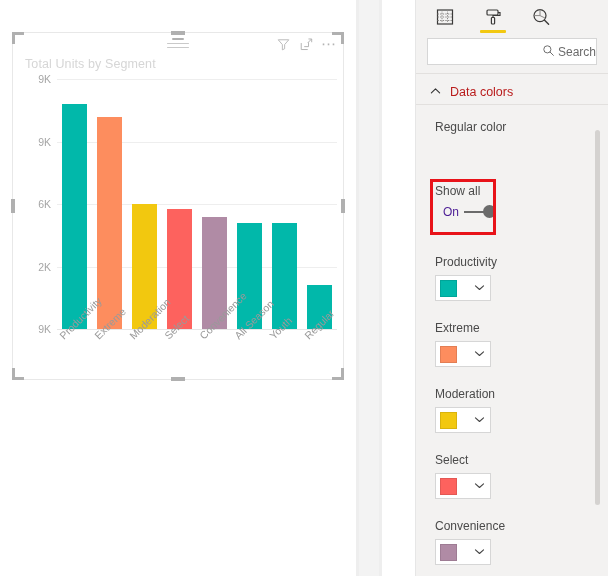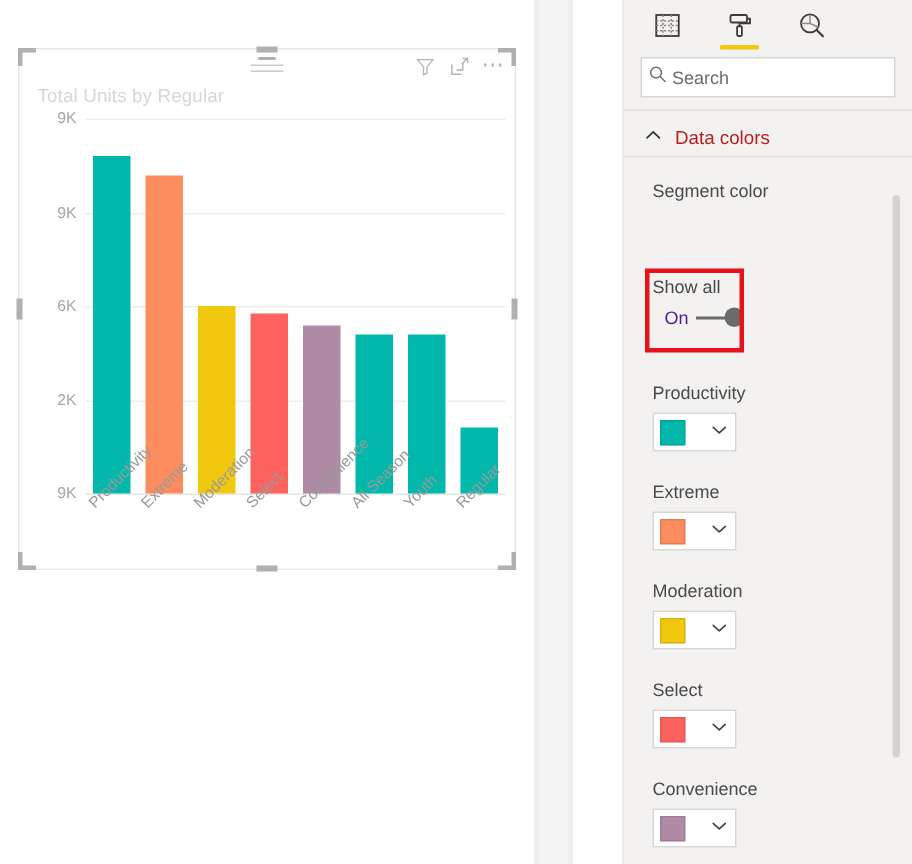--- a/index.html
+++ b/index.html
@@ -261,20 +261,21 @@
     left: 11px; top: 38px;
     width: 170px;
     height: 27px;
     background: #ffffff;
     border: 1px solid #d6d6d6;
     box-sizing: border-box;
     display: flex;
     align-items: center;
     gap: 3px;
     padding-left: 4px;
+    justify-content: flex-end;
   }
   .search-text {
     font-size: 12px;
     color: #6b6b6b;
   }
 
   .pane-divider {
     position: absolute;
     left: 0; right: 0;
     height: 1px;
@@ -433,21 +434,21 @@
               <path d="M5.2 10.6h5.3V5.2" fill="none" stroke="#b3b3b3" stroke-width="1.2"></path>
               <path d="M9.6 5.9l4.6-4.6M10.4 1.2h4v4" fill="none" stroke="#b3b3b3" stroke-width="1.2"></path>
             </svg>
           </div>
           <div class="act">
             <span class="dots-icon">⋯</span>
           </div>
         </div>
       </div>
 
-      <div class="visual-title">Total Units by Regular</div>
+      <div class="visual-title">Total Units by Segment</div>
 
       <div class="plot">
         <div class="y-axis">
             <div class="y-tick" style="top: 250px;">9K</div>
             <div class="y-tick" style="top: 187.5px;">2K</div>
             <div class="y-tick" style="top: 125px;">6K</div>
             <div class="y-tick" style="top: 62.5px;">9K</div>
             <div class="y-tick" style="top: 0px;">9K</div>
           </div>
         <div class="grid-area">
@@ -574,21 +575,21 @@
         </svg>
       </span>
       <span class="section-title">Data colors</span>
     </div>
 
     <div class="pane-divider" style="top:104px;"></div>
 
     <div class="pane-body">
 
       <div class="field-group" style="top:15px;">
-        <div class="field-label">Segment color</div>
+        <div class="field-label">Regular color</div>
       </div>
 
       <div class="showall-group">
         <div class="field-label">Show all</div>
         <div class="toggle-row">
           <span class="toggle-label">On</span>
           <span class="toggle">
             <span class="track"></span>
             <span class="knob"></span>
           </span>

